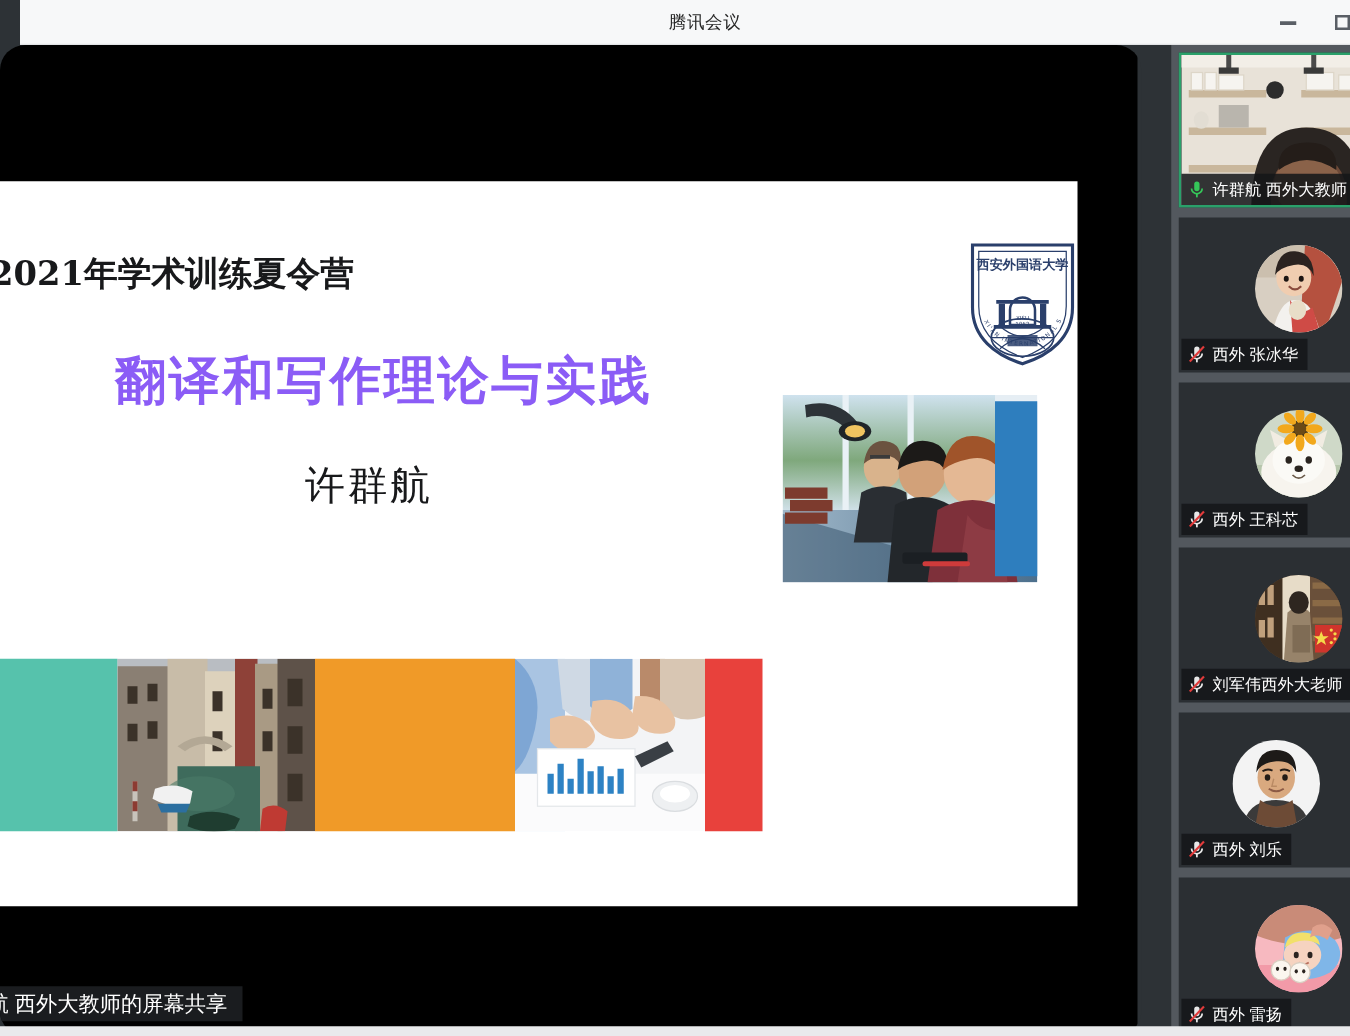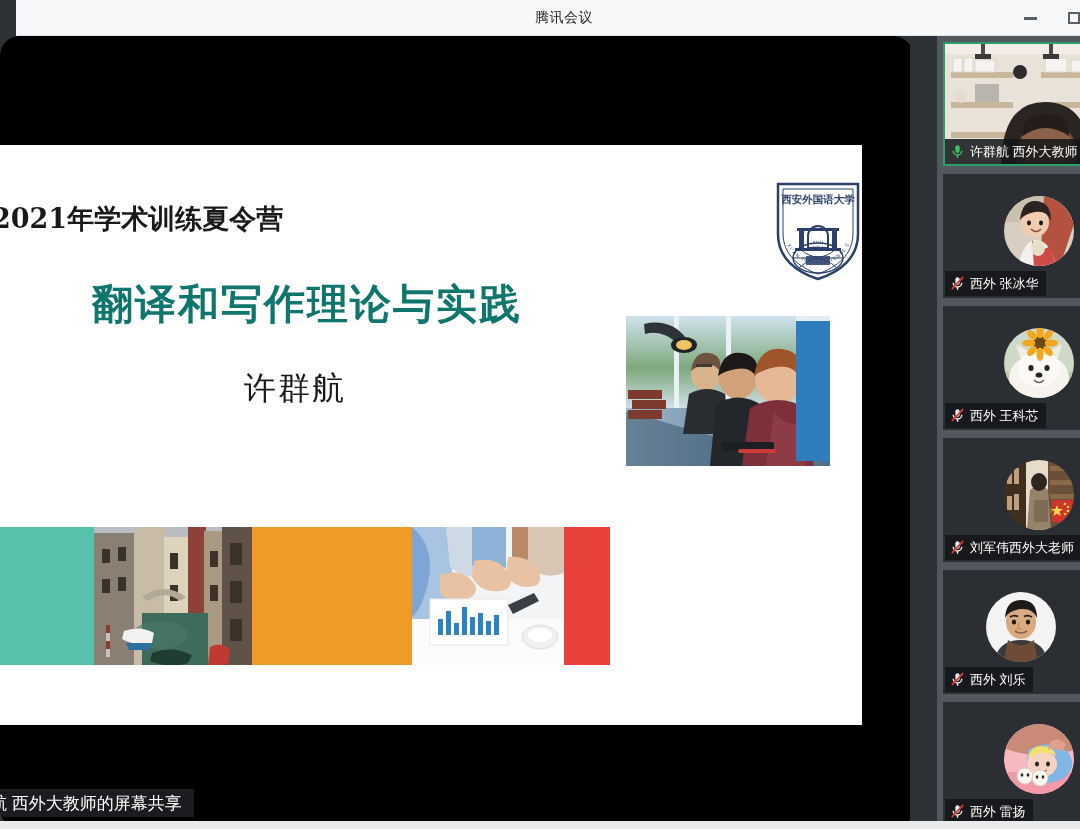--- a/index.html
+++ b/index.html
@@ -72,39 +72,39 @@
 
   .slide-kicker {
     position: absolute; left: 10px; top: 56px;
     font-family: "DejaVu Serif", "Liberation Serif", serif;
     font-size: 27px; color: #18191b; font-weight: 700;
     white-space: nowrap;
   }
   .slide-title {
     position: absolute; left: 110px; top: 132px;
     font-family: "DejaVu Serif", "Liberation Serif", serif;
-    font-size: 41px; font-weight: 700; color: #0f766e;
+    font-size: 41px; font-weight: 700; color: #8b5cf6;
     letter-spacing: 2px; white-space: nowrap;
   }
   .slide-author {
     position: absolute; left: 262px; top: 222px;
     font-family: "DejaVu Serif", "Liberation Serif", serif;
     font-size: 32px; color: #18191b; letter-spacing: 2px;
     white-space: nowrap;
     text-align: center;
   }
   .slide-date {
     position: absolute; left: 462px; top: 305px;
     font-family: "DejaVu Serif", "Liberation Serif", serif;
     font-size: 25px; color: #18191b; white-space: nowrap;
   }
 
   
   .logo {
-    position: absolute; left: 788px; top: 25px;
+    position: absolute; left: 788px; top: 37px;
     width: 96px; height: 112px;
   }
 
   
   .photo-class {
     position: absolute; left: 644px; top: 171px;
     width: 204px; height: 150px;
     overflow: hidden;
   }
   .photo-class .blue-chip {

